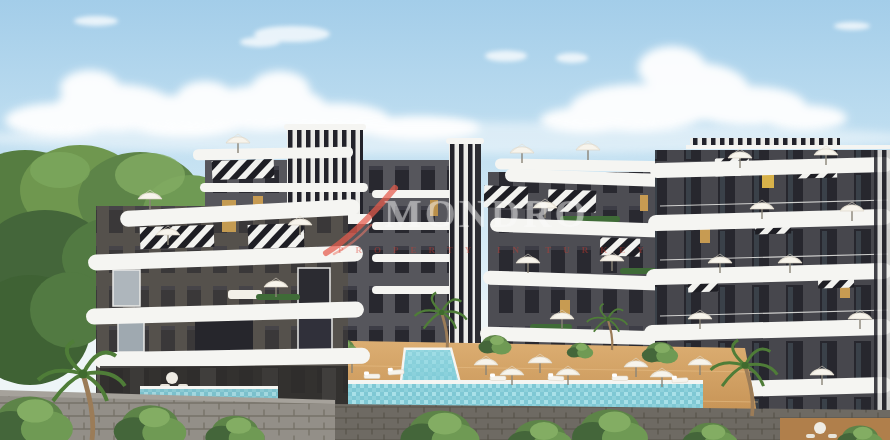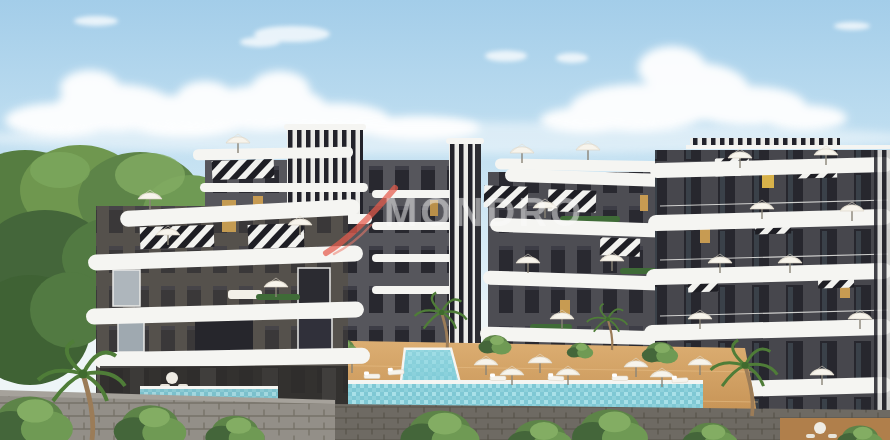--- a/index.html
+++ b/index.html
@@ -1,18 +1,18 @@
 <!DOCTYPE html>
 <html><head>
 <meta charset="utf-8">
 <style>
   html,body{margin:0;padding:0;background:#222;}
   .scene{
     position:relative;width:890px;height:440px;overflow:hidden;
-    font-family:Liberation Sans, sans-serif;
+    font-family:Liberation Serif, serif;
   }
   .scene svg{position:absolute;left:0;top:0;display:block;}
   .wm-brand{
     position:absolute;left:384px;top:190px;
     font-size:40px;font-weight:bold;letter-spacing:3px;
     color:rgba(250,250,250,0.42);
     text-shadow:0 0 2px rgba(255,255,255,0.15);
     user-select:none;white-space:nowrap;
   }
   .wm-tagline{
@@ -390,14 +390,15 @@
     <use href="#treeblob" transform="translate(860,438) scale(0.7)"></use>
   </g>
 
   <g>
     <path d="M326 253 C344 242 368 220 395 188" stroke="#e65a4b" stroke-width="6" stroke-linecap="round" fill="none" opacity="0.72"></path>
     <path d="M334 254 C348 247 360 237 371 225" stroke="#ef7a6a" stroke-width="2.5" stroke-linecap="round" fill="none" opacity="0.55"></path>
   </g>
 </svg>
 
 <div class="wm-brand">MONDRO</div>
+<div class="wm-tagline">PROPERTY IN TURKEY</div>
 
 </div>
 
 </body></html>

